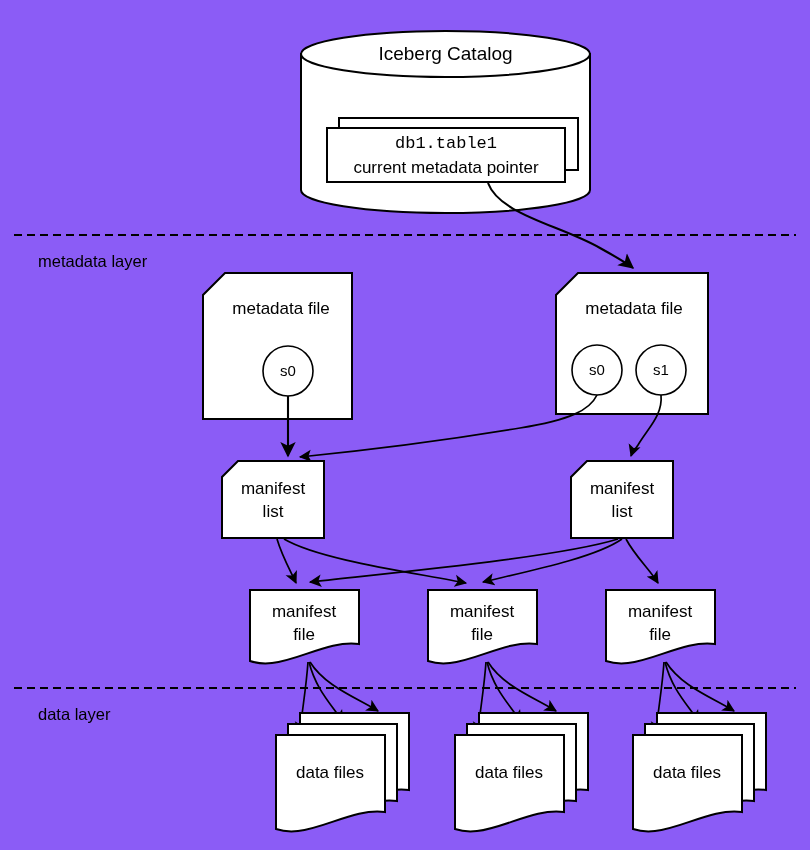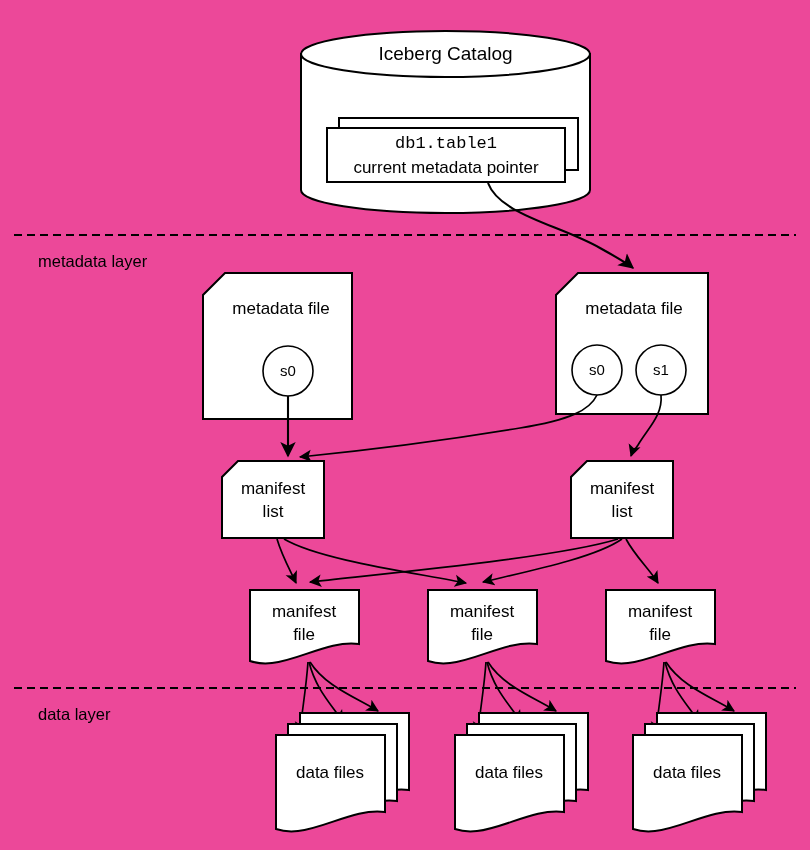--- a/index.html
+++ b/index.html
@@ -10,21 +10,21 @@
   }
   body {
     font-family: "Liberation Sans", sans-serif;
     color: #000000;
   }
   #canvas-wrap {
     position: relative;
     width: 810px;
     height: 850px;
     overflow: hidden;
-    background: #ec4899;
+    background: #8b5cf6;
   }
   #diagram-svg {
     position: absolute;
     top: 0;
     left: 0;
     width: 810px;
     height: 850px;
   }
   .shape-stroke {
     fill: #ffffff;

